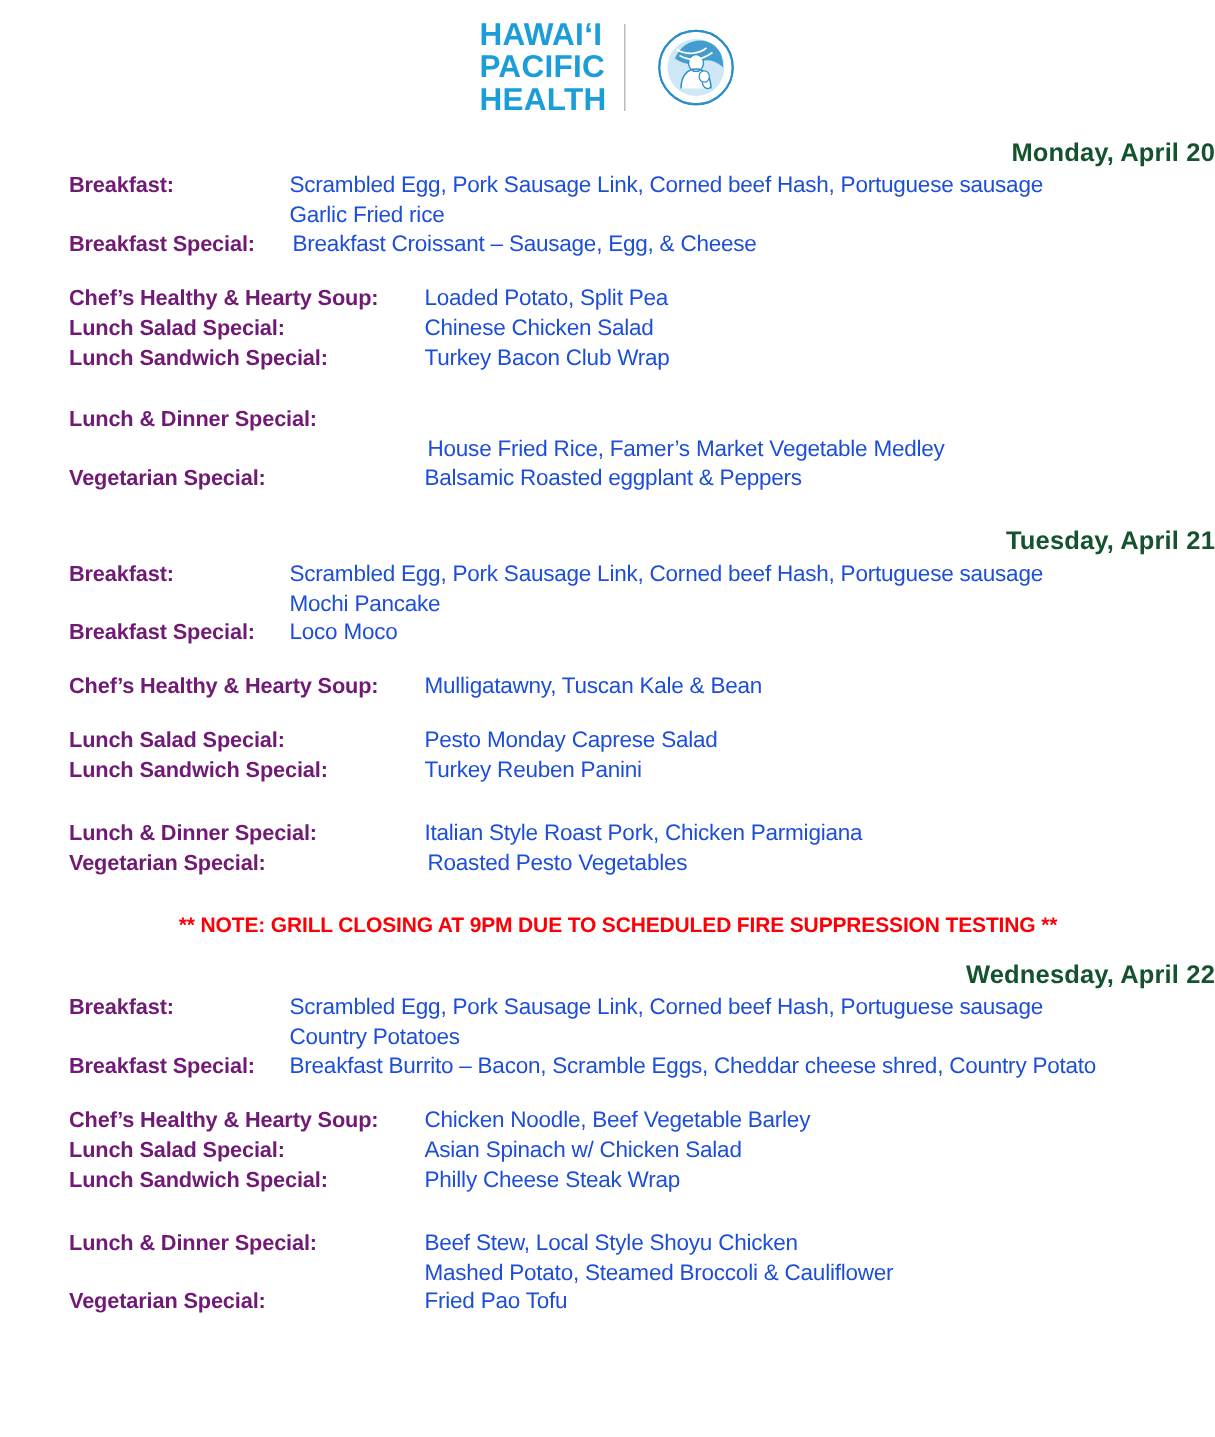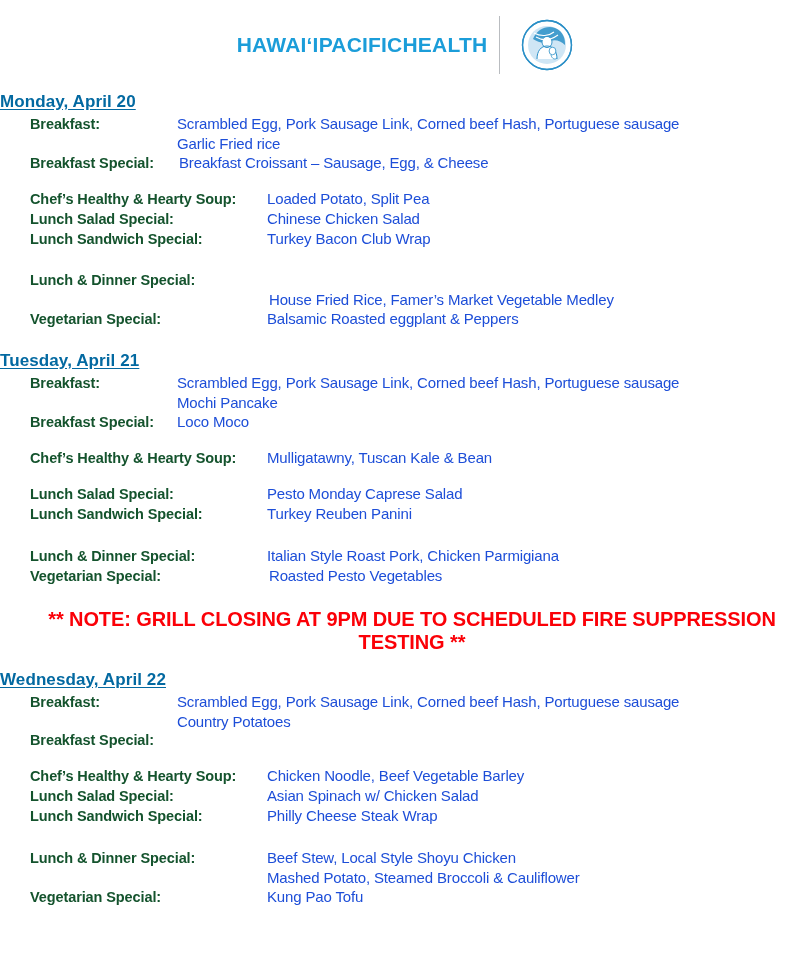--- a/index.html
+++ b/index.html
@@ -26,21 +26,21 @@
     padding-top: 14px;
     box-sizing: border-box;
   }
   .logo-lockup {
     display: flex;
     align-items: center;
     height: 62px;
   }
   .hph-block {
     display: flex;
-    flex-direction: row;
+    flex-direction: column;
     justify-content: center;
     align-items: flex-start;
     line-height: 1.02;
     padding-right: 12px;
   }
   .hph-block span {
     font-family: "Liberation Sans", sans-serif;
     font-weight: bold;
     font-size: 21px;
     letter-spacing: 0.2px;
@@ -90,65 +90,65 @@
   
   .sheet {
     position: relative;
     width: 810px;
     padding: 0;
   }
   .day-block {
     margin: 0;
   }
   .day-title {
-    text-align: left;
+    text-align: right;
     font-family: "Liberation Sans", sans-serif;
     font-weight: bold;
     font-size: 17px;
-    color: #0369a1;
-    text-decoration: underline;
+    color: #14532d;
     text-underline-offset: 2px;
     letter-spacing: 0.1px;
     padding-bottom: 2px;
   }
   .row {
     display: flex;
     align-items: baseline;
     line-height: 19px;
   }
   .label {
-    color: #14532d;
+    color: #701a75;
     font-family: "Liberation Sans", sans-serif;
     font-weight: bold;
     font-size: 14.5px;
     letter-spacing: -0.1px;
     white-space: nowrap;
     padding-left: 30px;
     box-sizing: border-box;
     flex: 0 0 auto;
+    margin-left: 16px;
   }
   .value {
     color: #1d4ed8;
     font-family: "Liberation Sans", sans-serif;
     font-size: 15px;
     letter-spacing: -0.15px;
     white-space: nowrap;
   }
   .row.v177 .label { width: 177px; }
   .row.v267 .label { width: 267px; }
   .row.indent .value { padding-left: 2px; }
   .spacer-md { height: 16px; }
   .spacer-lg { height: 22px; }
 
   .note {
     text-align: center;
     color: #fb0007;
     font-family: "Liberation Sans", sans-serif;
     font-weight: bold;
-    font-size: 20px;
+    font-size: 14px;
     letter-spacing: -0.1px;
     padding: 0 0 0 14px;
   }
   .cont-line {
     padding-left: 2px;
   }
 </style>
 </head>
 <body>
 
@@ -291,20 +291,21 @@
     <div class="row v177">
       <div class="label">Breakfast:</div>
       <div class="value">Scrambled Egg, Pork Sausage Link, Corned beef Hash, Portuguese sausage</div>
     </div>
     <div class="row v177">
       <div class="label"></div>
       <div class="value">Country Potatoes</div>
     </div>
     <div class="row v177">
       <div class="label">Breakfast Special:</div>
+      <div class="value">Breakfast Burrito – Bacon, Scramble Eggs, Cheddar cheese shred, Country Potato</div>
     </div>
 
     <div class="spacer-md"></div>
 
     <div class="row v267">
       <div class="label">Chef’s Healthy &amp; Hearty Soup:</div>
       <div class="value">Chicken Noodle, Beef Vegetable Barley</div>
     </div>
     <div class="row v267">
       <div class="label">Lunch Salad Special:</div>
@@ -320,17 +321,17 @@
     <div class="row v267">
       <div class="label">Lunch &amp; Dinner Special:</div>
       <div class="value">Beef Stew, Local Style Shoyu Chicken</div>
     </div>
     <div class="row v267">
       <div class="label"></div>
       <div class="value">Mashed Potato, Steamed Broccoli &amp; Cauliflower</div>
     </div>
     <div class="row v267">
       <div class="label">Vegetarian Special:</div>
-      <div class="value">Kung Pao Tofu</div>
+      <div class="value">Fried Pao Tofu</div>
     </div>
   </div>
 
 </div>
 
 </body></html>

